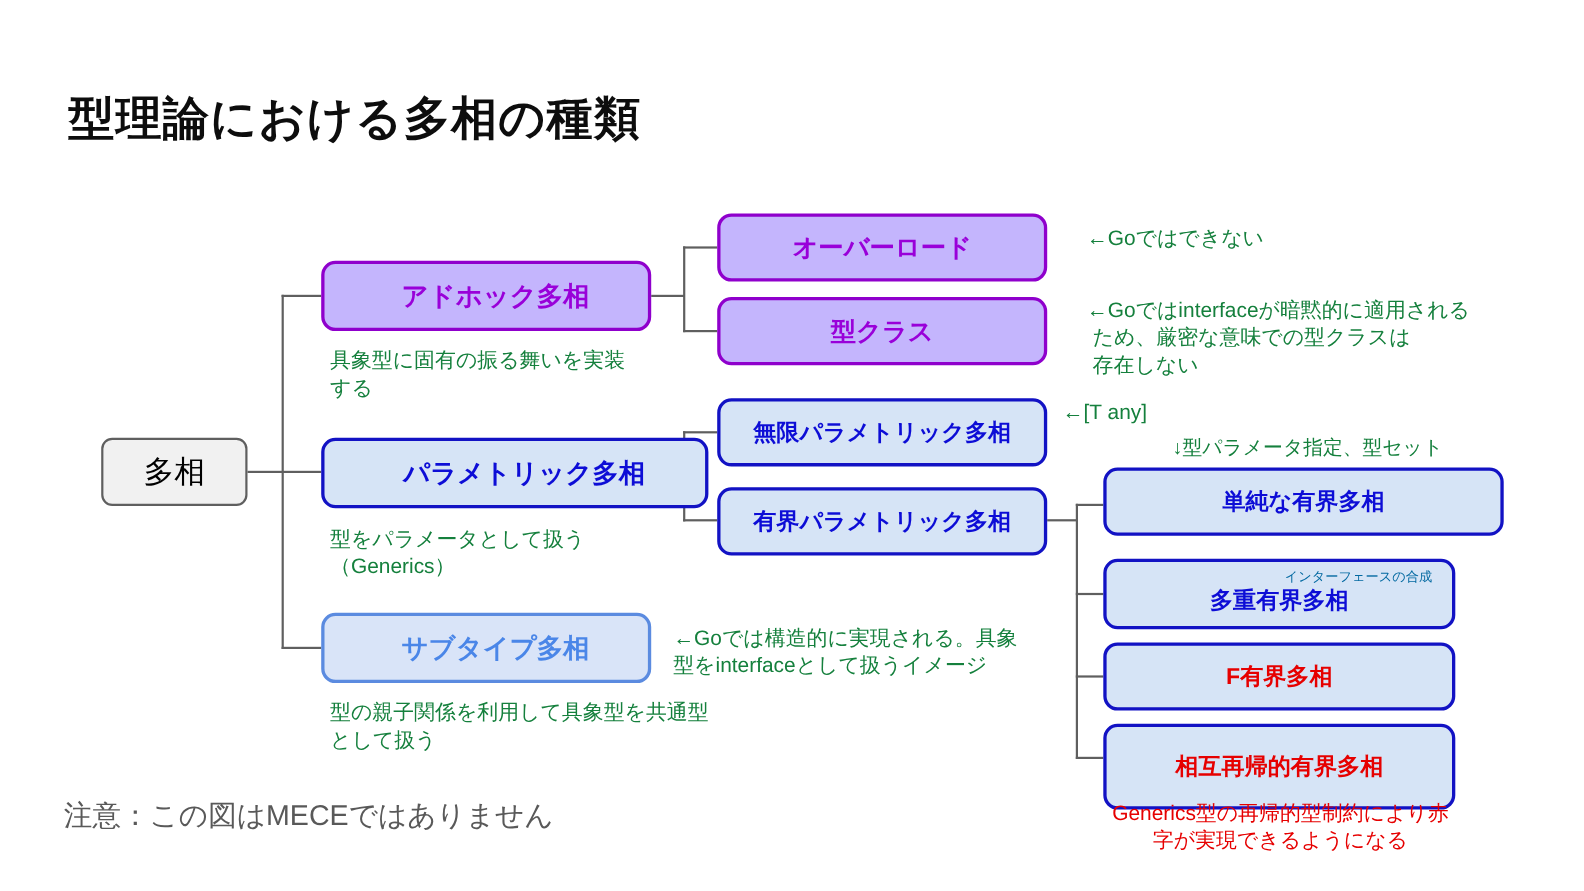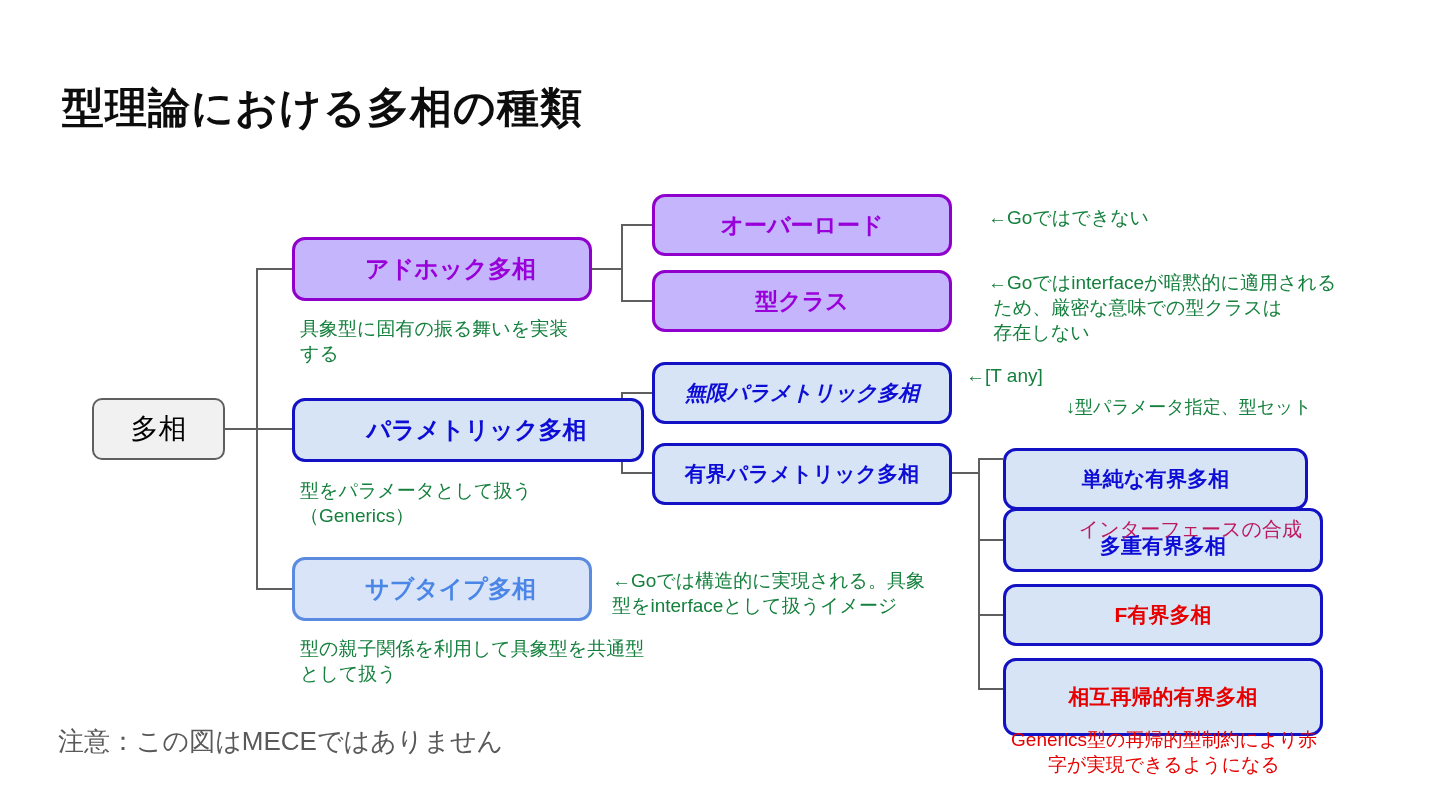--- a/index.html
+++ b/index.html
@@ -20,22 +20,22 @@
     background:#f1f1f1; border:2px solid #5f5f5f; color:#000000;
     font-size:28px; font-weight:400; border-radius:10px;
   }
   .node-purple { background:#c4b5fd; border:3px solid #8f00cc; color:#9900d9; }
   .node-blue   { background:#d6e4f6; border:3px solid #1212c4; color:#0d0dd6; }
   .node-subtype{ background:#d9e4f8; border:3px solid #5b8be0; color:#4a86e8; }
   .fs24 { font-size:24px;padding-left:17px; }
   .fs21 { font-size:21px; }
   .label-red { color:#e60000; }
   .sublabel {
-    position:absolute; top:5px; right:18px; font-size:20px; font-weight:400;
-    color:#be185d;
+    position:absolute; top:5px; right:18px; font-size:12px; font-weight:400;
+    color:#0369a1;
   }
   .line { position:absolute; background:#5f5f5f; }
   .note, .desc {
     position:absolute; color:#15803d; font-size:19px; line-height:1.32;
     white-space:pre-wrap; font-weight:400;
   }
   .note-red {
     position:absolute; color:#e60000; font-size:19px; line-height:1.3;
     white-space:pre-wrap; text-align:center; font-weight:400;
   }
@@ -85,28 +85,28 @@
   <div class="node node-subtype fs24" style="left:292px; top:557px; width:300px; height:64px;">
     <span>サブタイプ多相</span>
   </div>
 
   <div class="node node-purple fs21" style="left:652px; top:194px; width:300px; height:62px; font-size:23px;">
     <span>オーバーロード</span>
   </div>
   <div class="node node-purple fs21" style="left:652px; top:270px; width:300px; height:62px; font-size:23px;">
     <span>型クラス</span>
   </div>
-  <div class="node node-blue fs21" style="left:652px; top:362px; width:300px; height:62px;font-style:italic;">
+  <div class="node node-blue fs21" style="left:652px; top:362px; width:300px; height:62px;">
     <span>無限パラメトリック多相</span>
   </div>
   <div class="node node-blue fs21" style="left:652px; top:443px; width:300px; height:62px;">
     <span>有界パラメトリック多相</span>
   </div>
 
-  <div class="node node-blue fs21" style="left:1003px; top:448px; width:305px; height:62px;">
+  <div class="node node-blue fs21" style="left:1003px; top:425px; width:364px; height:62px;">
     <span>単純な有界多相</span>
   </div>
   <div class="node node-blue fs21" style="left:1003px; top:508px; width:320px; height:64px;">
     <span class="sublabel">インターフェースの合成</span>
     <span style="margin-top:12px;">多重有界多相</span>
   </div>
   <div class="node node-blue fs21" style="left:1003px; top:584px; width:320px; height:62px;">
     <span class="label-red">F有界多相</span>
   </div>
   <div class="node node-blue fs21" style="left:1003px; top:658px; width:320px; height:78px;">

